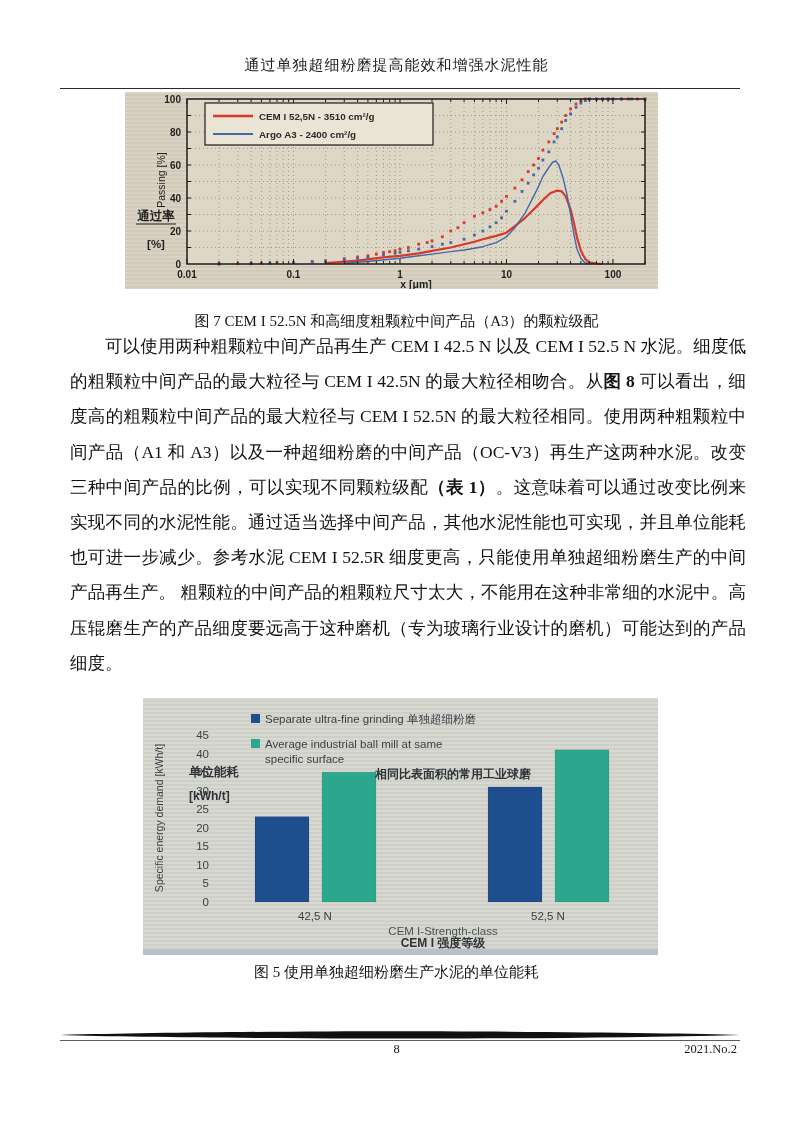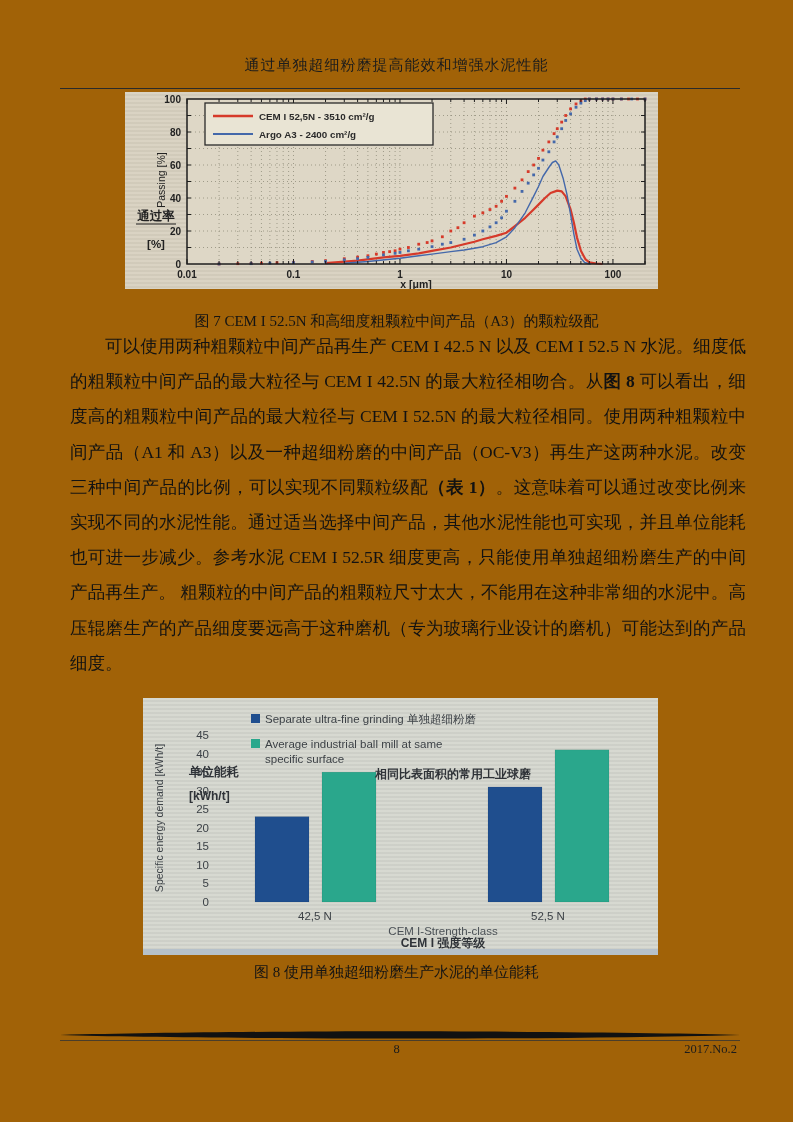--- a/index.html
+++ b/index.html
@@ -1,16 +1,16 @@
 <!DOCTYPE html>
 <html><head>
 <meta charset="utf-8">
 <style>
   html,body{margin:0;padding:0;background:#e8e8e8;}
-  .page{position:relative;width:793px;height:1122px;background:#a16207;margin:0 auto;
+  .page{position:relative;width:793px;height:1122px;background:#ffffff;margin:0 auto;
         font-family:"Liberation Serif","DejaVu Serif",serif;color:#111;overflow:hidden;}
   .header-title{position:absolute;top:56px;left:0;width:100%;text-align:center;
         font-size:15px;letter-spacing:1px;color:#1c1c1c;}
   .header-rule{position:absolute;top:88px;left:60px;width:680px;height:0;
         border-top:1.6px solid #2a2a2a;}
   .fig7-box{position:absolute;left:125px;top:92px;width:533px;height:197px;
         background:#d8d1c0;background-image:repeating-linear-gradient(180deg,rgba(255,255,255,.05) 0 2px,rgba(0,0,0,.03) 2px 4px);}
   .fig8-box{position:absolute;left:143px;top:698px;width:515px;height:257px;
         background:#d4d6ce;background-image:repeating-linear-gradient(180deg,rgba(255,255,255,.07) 0 2px,rgba(0,0,0,.03) 2px 4px);}
   .caption{position:absolute;left:0;width:100%;text-align:center;font-size:15px;color:#141414;}
@@ -331,22 +331,22 @@
         <text x="300" y="249" fill="#2f3338" font-size="12" text-anchor="middle" font-weight="bold">CEM I 强度等级</text>
         <rect x="108" y="16" width="9" height="9" fill="#1f4e8e"></rect>
         <text x="122" y="24.5" fill="#3c4146" font-size="11.5">Separate ultra-fine grinding  单独超细粉磨</text>
         <rect x="108" y="41" width="9" height="9" fill="#2aa78c"></rect>
         <text x="122" y="49.5" fill="#3c4146" font-size="11.5">Average industrial ball mill at same</text>
         <text x="122" y="64.5" fill="#3c4146" font-size="11.5">specific surface</text>
         <text x="232" y="80" fill="#2f3338" font-size="12" font-weight="bold">相同比表面积的常用工业球磨</text>
         <rect x="0" y="251" width="515" height="6" fill="#b6c1ca"></rect>
       </svg>
   </div>
-  <div class="caption caption8">图 8 使用单独超细粉磨生产水泥的单位能耗</div>
+  <div class="caption caption8">图 5 使用单独超细粉磨生产水泥的单位能耗</div>
 
   <svg class="footer-rule" width="680" height="12" viewBox="0 0 680 12">
     <path d="M0,4 C120,1 300,-0.5 420,0.5 C540,1.2 640,2.5 680,4 C560,7 420,8 300,7.5 C180,7 60,6 0,4 Z" fill="#111"></path>
     <line x1="0" y1="9.5" x2="680" y2="9.5" stroke="#333" stroke-width="0.8"></line>
   </svg>
   <div class="footer-pagenum">8</div>
-  <div class="footer-issue">2017.No.2</div>
+  <div class="footer-issue">2021.No.2</div>
 
 </div>
 
 </body></html>

